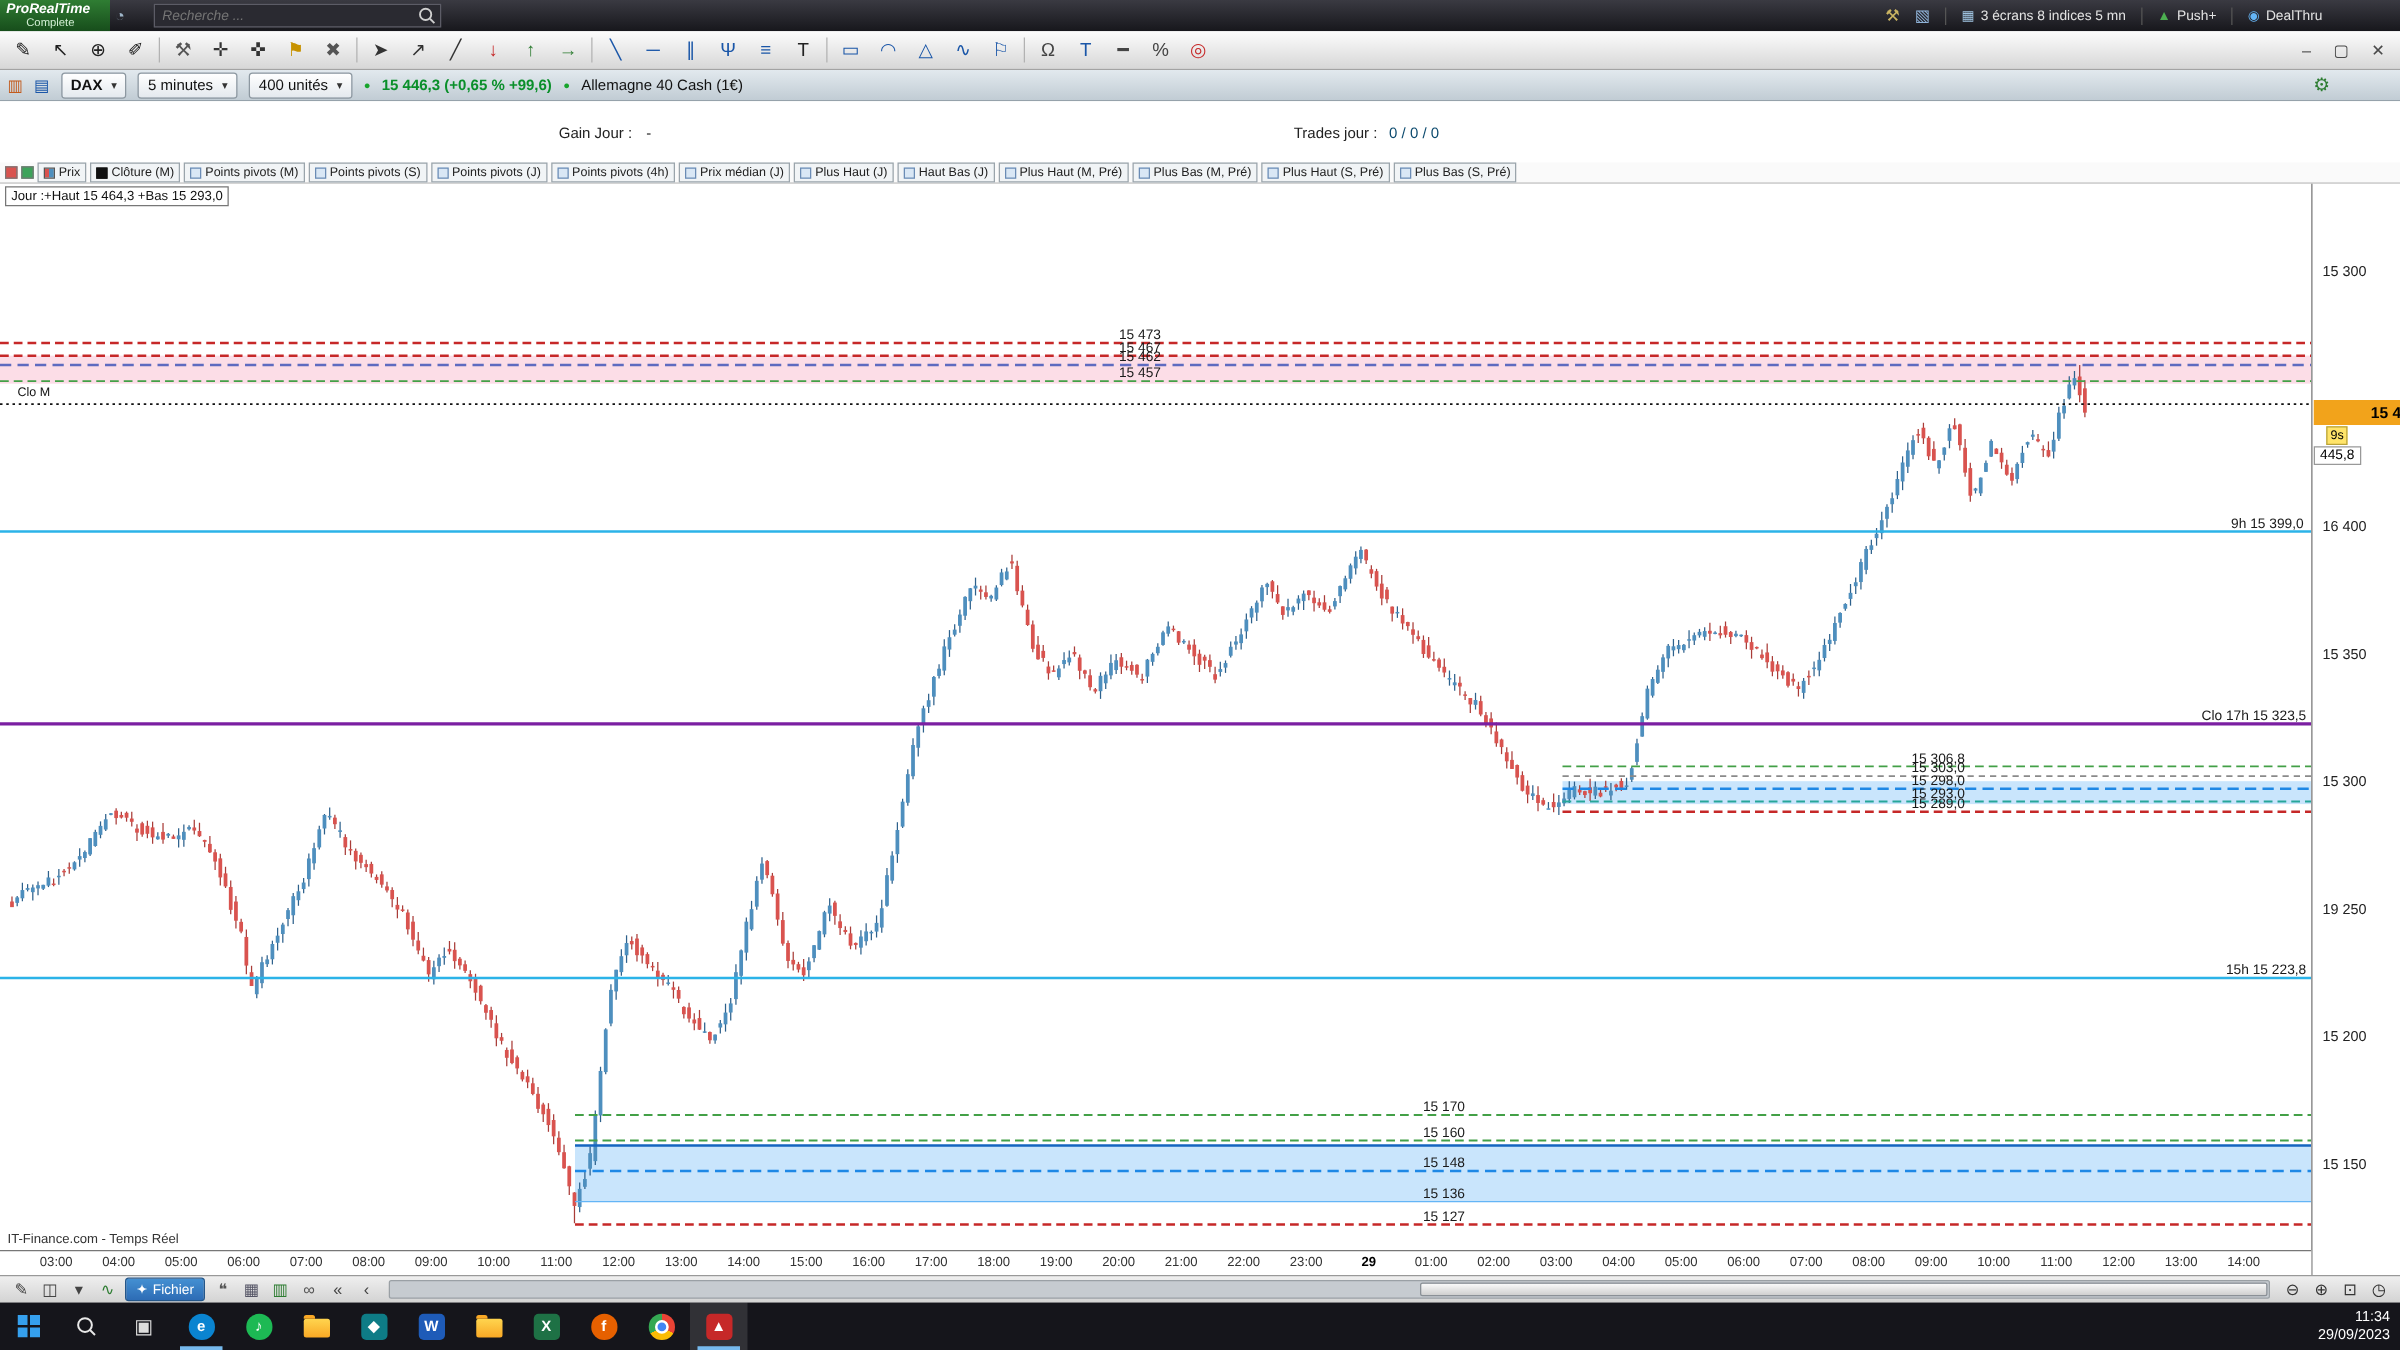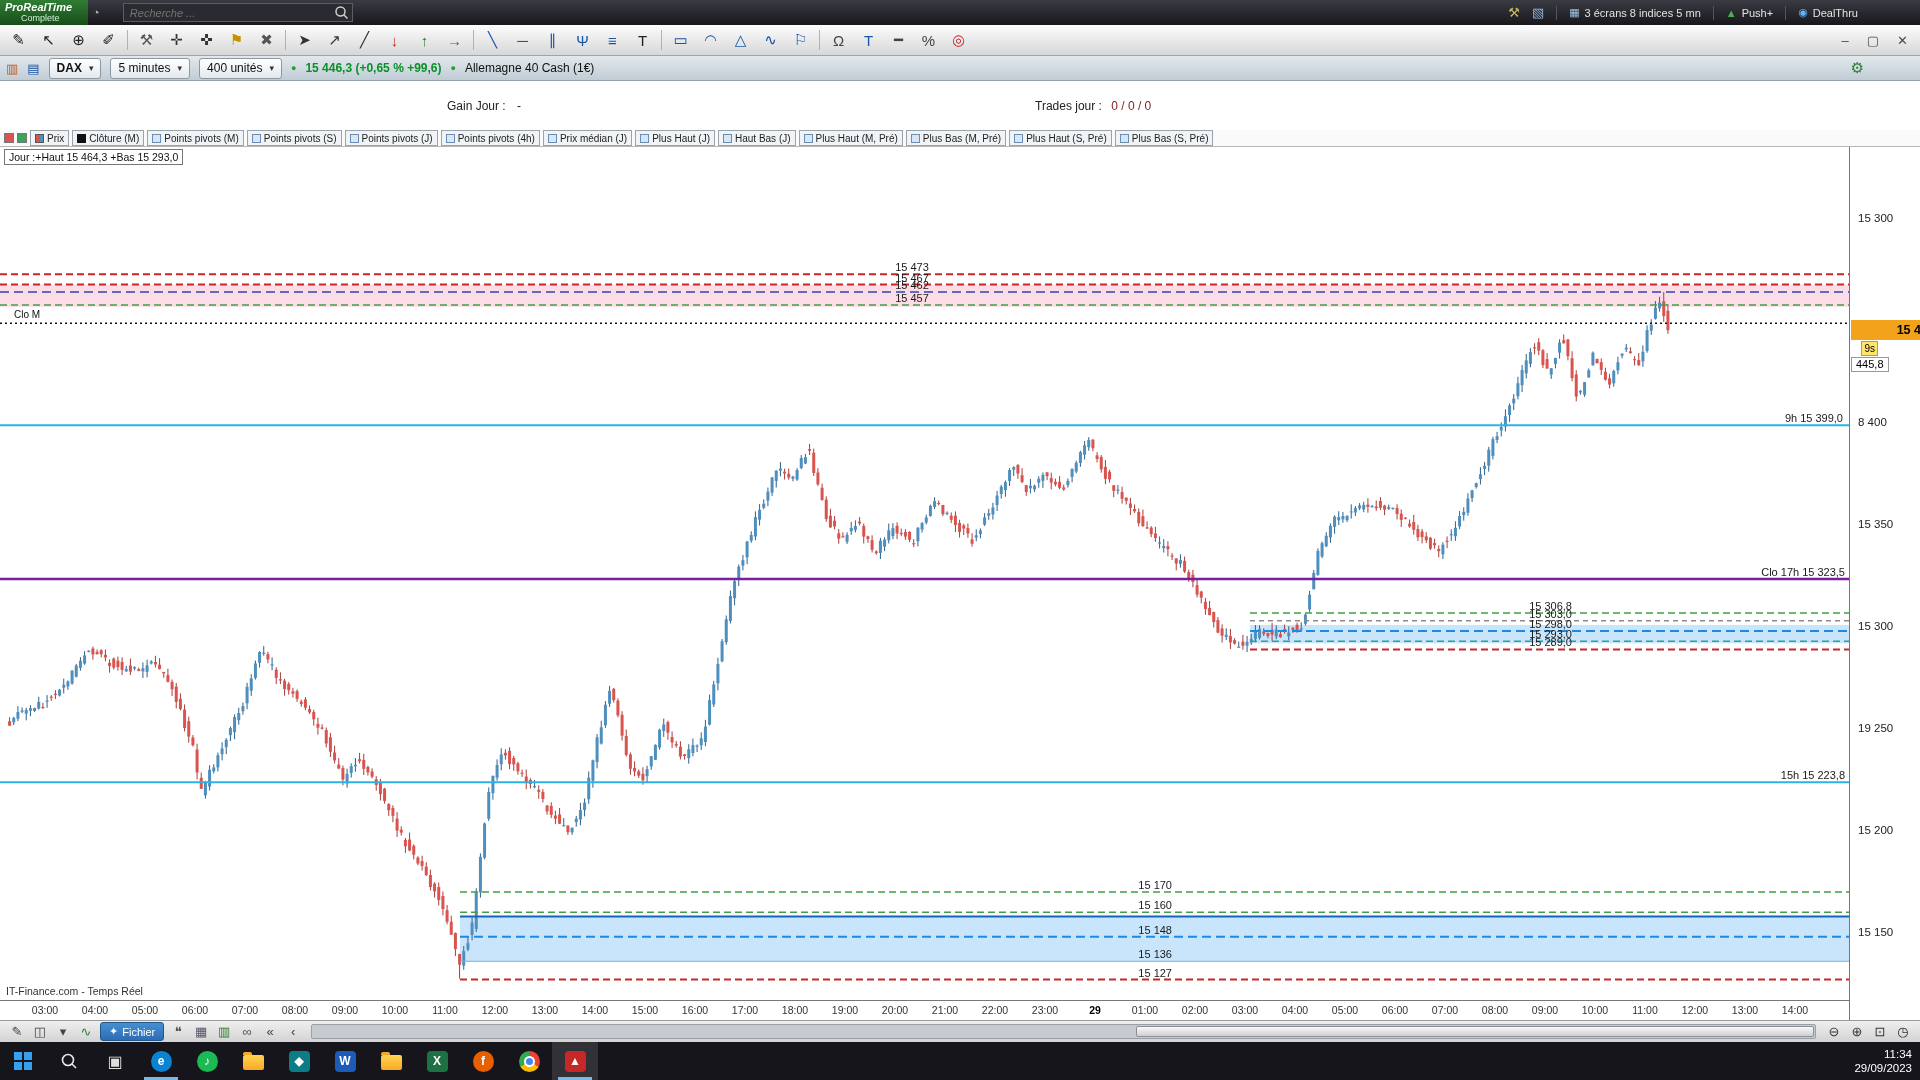--- a/index.html
+++ b/index.html
@@ -47,21 +47,21 @@
   .sym{font-weight:bold;}
   .quote-up{color:#0a8f2a;font-weight:bold;}
   .green-dot{color:#18a52c;font-size:9px;}
   .ib-gear{margin-left:auto;margin-right:56px;color:#2e7d32;font-size:15px;}
 
   
   .stats-band{position:absolute;left:0;top:81px;width:1920px;height:49px;background:#fff;}
   .gain{position:absolute;left:447px;top:18px;font-size:12px;color:#222;}
   .gain b{font-weight:normal;margin-left:8px;}
   .trades{position:absolute;left:1035px;top:18px;font-size:12px;color:#222;}
-  .trades .val{color:#7f1d1d;margin-left:6px;}
+  .trades .val{color:#0c4a6e;margin-left:6px;}
   .order-panel{position:absolute;left:1512px;top:81px;width:408px;height:49px;}
   .op-lab{position:absolute;font-size:10.5px;color:#333;text-align:center;}
   .op-icon{position:absolute;font-size:14px;}
   .qty-wrap{position:absolute;left:30px;top:18px;width:38px;height:23px;border:1px solid #8a949c;
     background:#fff;box-sizing:border-box;display:flex;}
   .qty-input{width:24px;border:0;font-size:12px;text-align:right;outline:none;
     font-family:"Liberation Sans",sans-serif;}
   .qty-spin{width:11px;display:flex;flex-direction:column;border-left:1px solid #aab2b8;}
   .qty-spin span{flex:1;font-size:6px;line-height:10px;text-align:center;background:#e8edf1;color:#444;}
   .mini-btn{position:absolute;width:26px;height:23px;border:1px solid #8a949c;border-radius:2px;
@@ -1217,21 +1217,21 @@
     <div class="watermark">IT-Finance.com - Temps Réel</div>
   </div>
 
   <div class="price-axis" id="price-axis">
     <div class="badge-main" id="badge-main" style="top: 172.784px; padding-left: 36px;">15 445,8</div>
     <div class="badge-sub" id="badge-sub" style="top: 193.784px; flex-direction: column;">
       <span class="badge-9s">9s</span>
       <span class="badge-px">445,8</span>
     </div>
   <div class="ytick" style="top: 65.3046px;">15 300</div>
-      <div class="ytick" style="top: 269.141px;">8 400</div>
+      <div class="ytick" style="top: 269.141px;">16 400</div>
       <div class="ytick" style="top: 371.06px;">15 350</div>
       <div class="ytick" style="top: 472.978px;">15 300</div>
       <div class="ytick" style="top: 574.897px;">19 250</div>
       <div class="ytick" style="top: 676.815px;">15 200</div>
       <div class="ytick" style="top: 778.734px;">15 150</div>
     </div>
 
   <div class="time-axis" id="time-axis">
       <div class="xtick" style="left: 45px;">03:00</div>
       <div class="xtick" style="left: 95px;">04:00</div>

